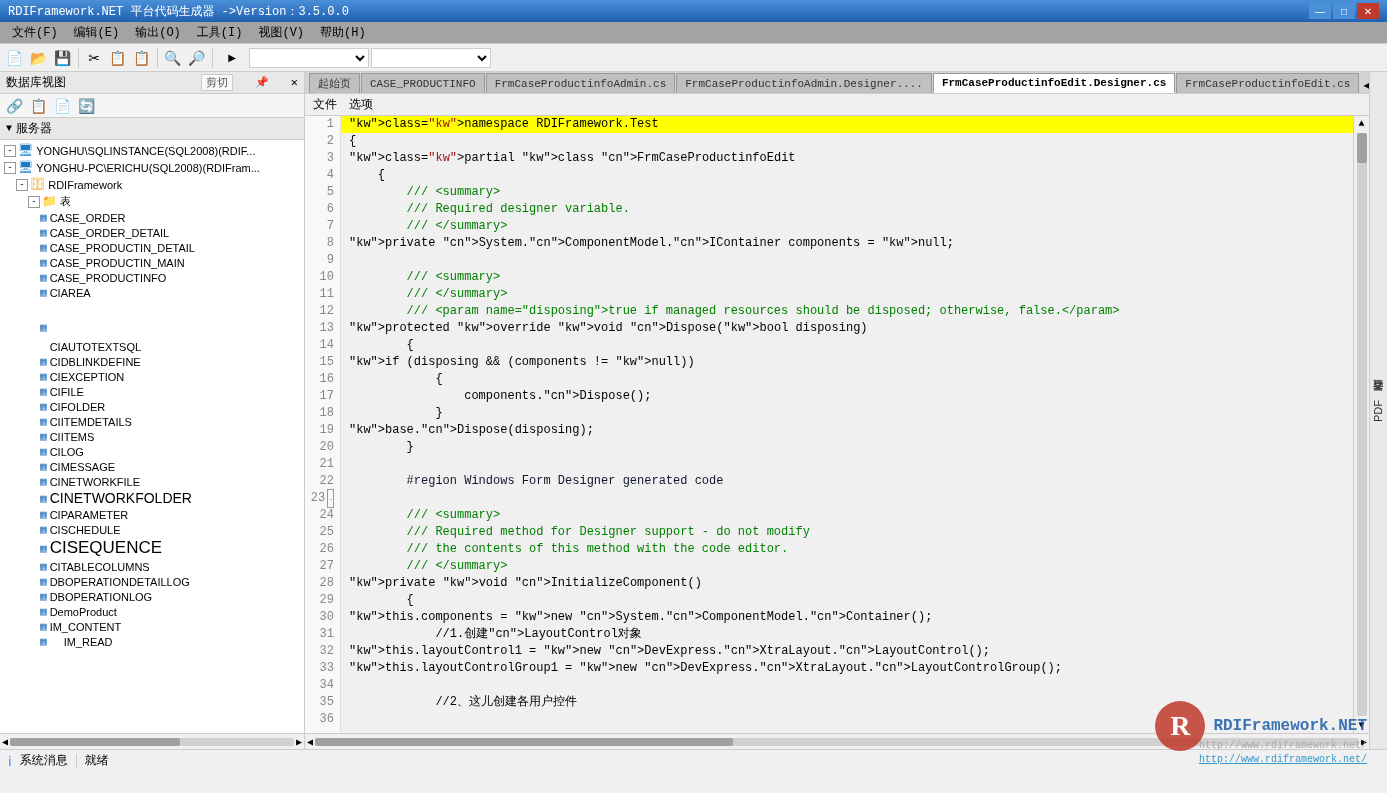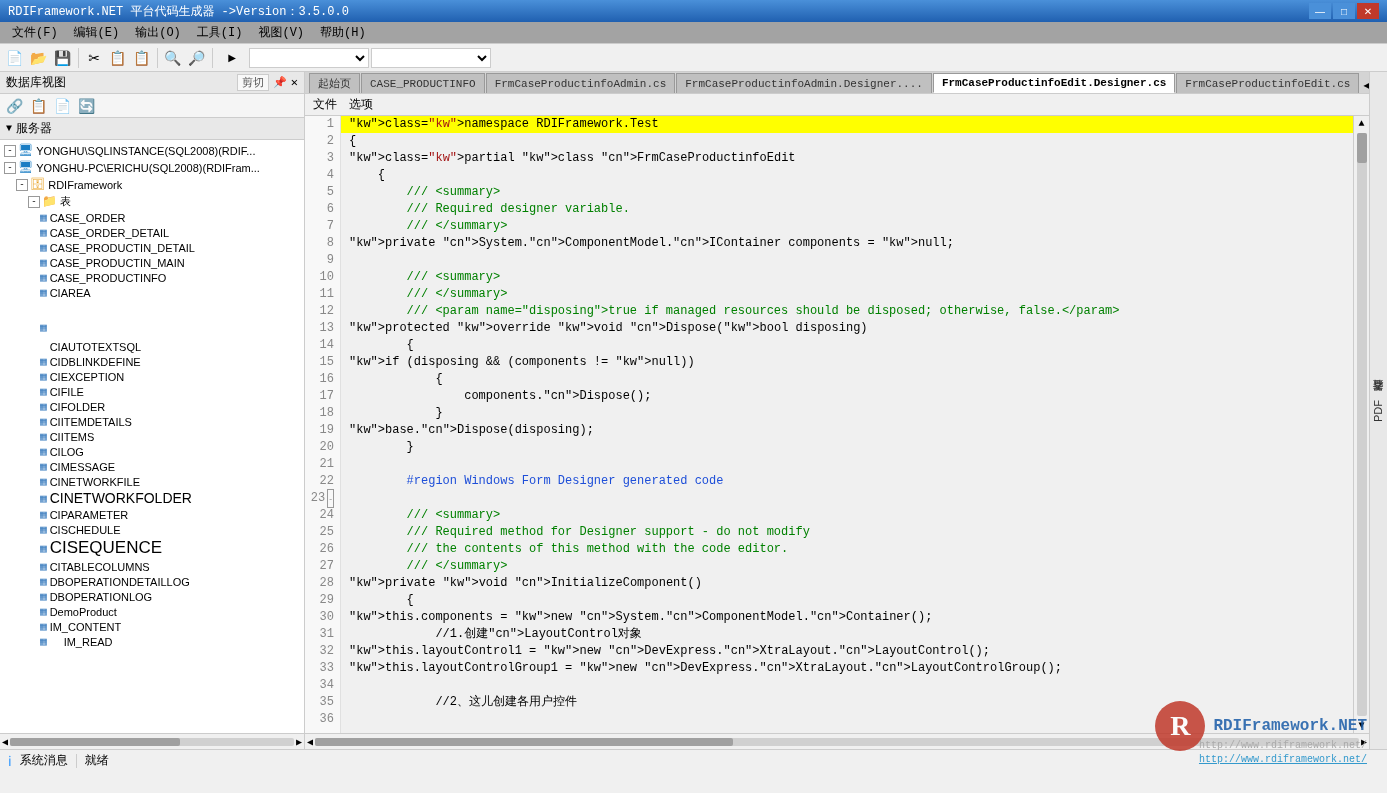--- a/index.html
+++ b/index.html
@@ -134,21 +134,21 @@
       font-family: 'Courier New', monospace;
       user-select: none;
     }
     .line-number { padding-right: 6px; height: 17px; display: flex; align-items: center; justify-content: flex-end; }
     #code-scroll { flex: 1; overflow: auto; position: relative; }
     #code-lines { padding: 0; }
     .code-line { height: 17px; display: flex; align-items: center; font-size: 12px; line-height: 17px; white-space: pre; font-family: 'Courier New', monospace; padding-left: 8px; }
     .code-line.highlighted { background: #ffff00; }
     .code-line .cm { color: #008000; }
     .code-line .st { color: #a31515; }
-    .code-line .pp { color: #1d4ed8; }
+    .code-line .pp { color: #0f172a; }
 
     
     #status-bar {
       height: 22px;
       background: #f0f0f0;
       border-top: 1px solid #ccc;
       display: flex;
       align-items: center;
       padding: 0 8px;
       font-size: 12px;
@@ -256,21 +256,21 @@
   <select class="tb-dropdown">
     <option></option>
   </select>
 </div>
 
 <div id="main">
 
   <div id="left-panel">
     <div id="left-panel-header">
       <span style="font-size:12px; font-family:'Microsoft YaHei',sans-serif;">数据库视图</span>
-      <div style="display:flex; align-items:center; gap:4px;">
+      <div style="display:flex; align-items:center; gap:22px;">
         <span style="font-size:11px; color:#555; border:1px solid #ccc; padding: 0 4px; background:#f8f8f8; cursor:pointer;">剪切</span>
         <span style="font-size:11px; cursor:pointer;">📌</span>
         <span style="cursor:pointer; font-size:12px;">✕</span>
       </div>
     </div>
     <div id="left-panel-toolbar">
       <button class="tb-btn" style="font-size:14px;" title="Connect">🔗</button>
       <button class="tb-btn" style="font-size:14px;" title="Copy">📋</button>
       <button class="tb-btn" style="font-size:14px;" title="Document">📄</button>
       <button class="tb-btn" style="font-size:14px;" title="Refresh">🔄</button>

